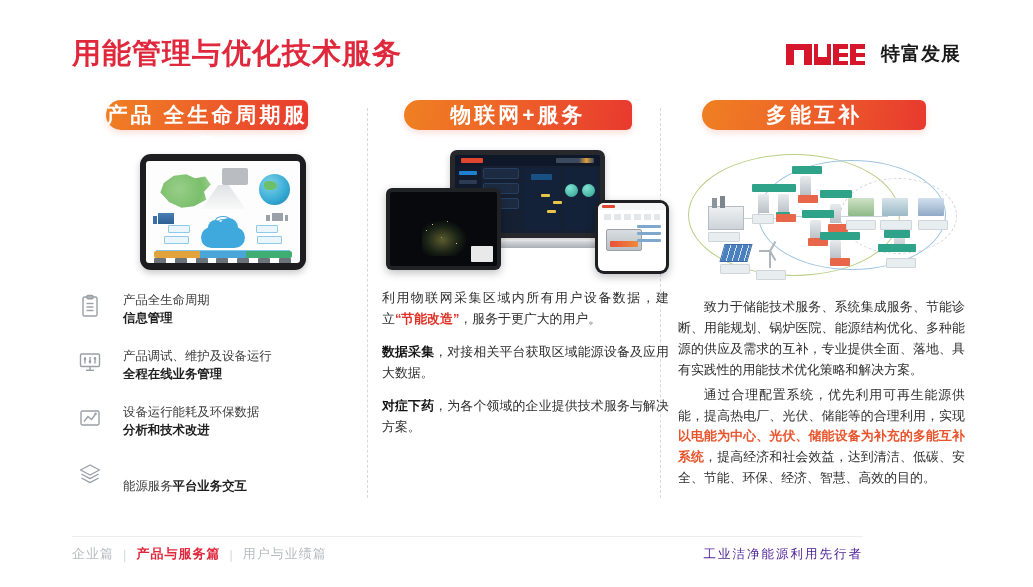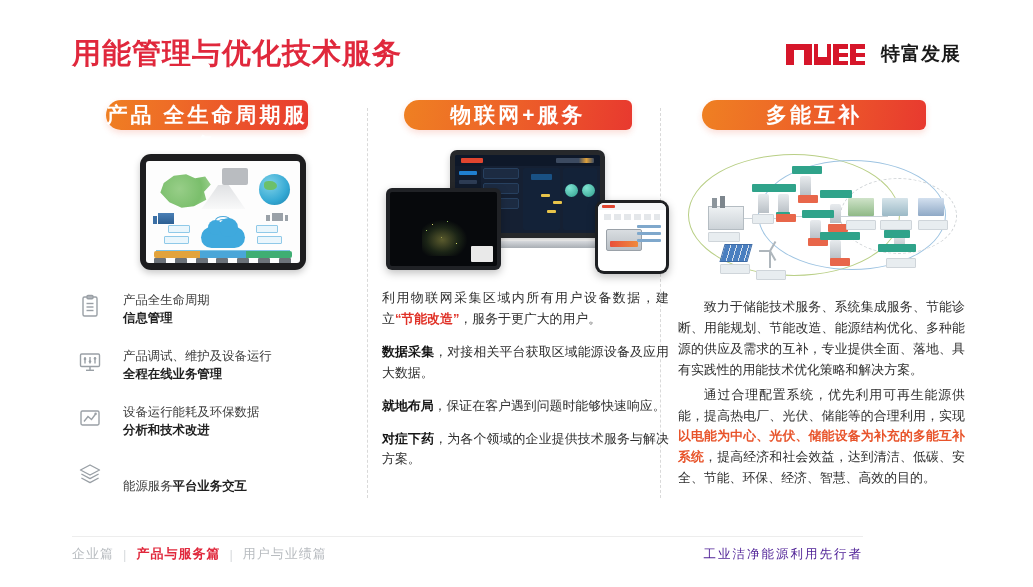--- a/index.html
+++ b/index.html
@@ -449,21 +449,20 @@
               </div>
           </div>
         </div>
       </div>
 
       <div class="body">
         <p class="para"><span>利用物联网采集区域内所有用户设备数据，建立</span><span class="red">“节能改造”</span><span>，服务于更广大的用户。</span></p>
 
         <p class="para"><span class="lead">数据采集</span><span>，对接相关平台获取区域能源设备及应用大数据。</span></p>
 
-        <p class="para"><span class="lead">就地布局</span><span>，保证在客户遇到问题时能够快速响应。</span></p>
 
 
         <p class="para"><span class="lead">对症下药</span><span>，为各个领域的企业提供技术服务与解决方案。</span></p>
       </div>
     </div>
 
     <div class="col col-3">
       <div class="banner-wrap">
         <div class="banner banner-3">多能互补</div>
       </div>
@@ -518,21 +517,21 @@
           <div class="lab lab-g" style="left:166px;top:72px;width:28px;"></div>
           <div class="lab lab-g" style="left:200px;top:72px;width:30px;"></div>
           <div class="lab lab-g" style="left:238px;top:72px;width:28px;"></div>
           <div class="lab lab-t" style="left:204px;top:82px;width:26px;"></div>
           <div class="lab lab-t" style="left:198px;top:96px;width:38px;"></div>
           <div class="lab lab-g" style="left:206px;top:110px;width:28px;"></div>
         </div>
       </div>
 
       <div class="body">
-        <p class="para indent">致力于储能技术服务、系统集成服务、节能诊断、用能规划、节能改造、能源结构优化、多种能源的供应及需求的互补，专业提供全面、落地、具有实践性的用能技术优化策略和解决方案。</p>
+        <p class="para indent">致力于储能技术服务、系统集成服务、节能诊断、用能规划、锅炉医院、能源结构优化、多种能源的供应及需求的互补，专业提供全面、落地、具有实践性的用能技术优化策略和解决方案。</p>
         <p class="para indent"><span>通过合理配置系统，优先利用可再生能源供能，提高热电厂、光伏、储能等的合理利用，实现</span><span class="hl">以电能为中心、光伏、储能设备为补充的多能互补系统</span><span>，提高经济和社会效益，达到清洁、低碳、安全、节能、环保、经济、智慧、高效的目的。</span></p>
       </div>
     </div>
 
   </div>
 
   <div class="footer">
     <div class="footer-line"></div>
     <div class="crumbs">
       <span>企业篇</span>

